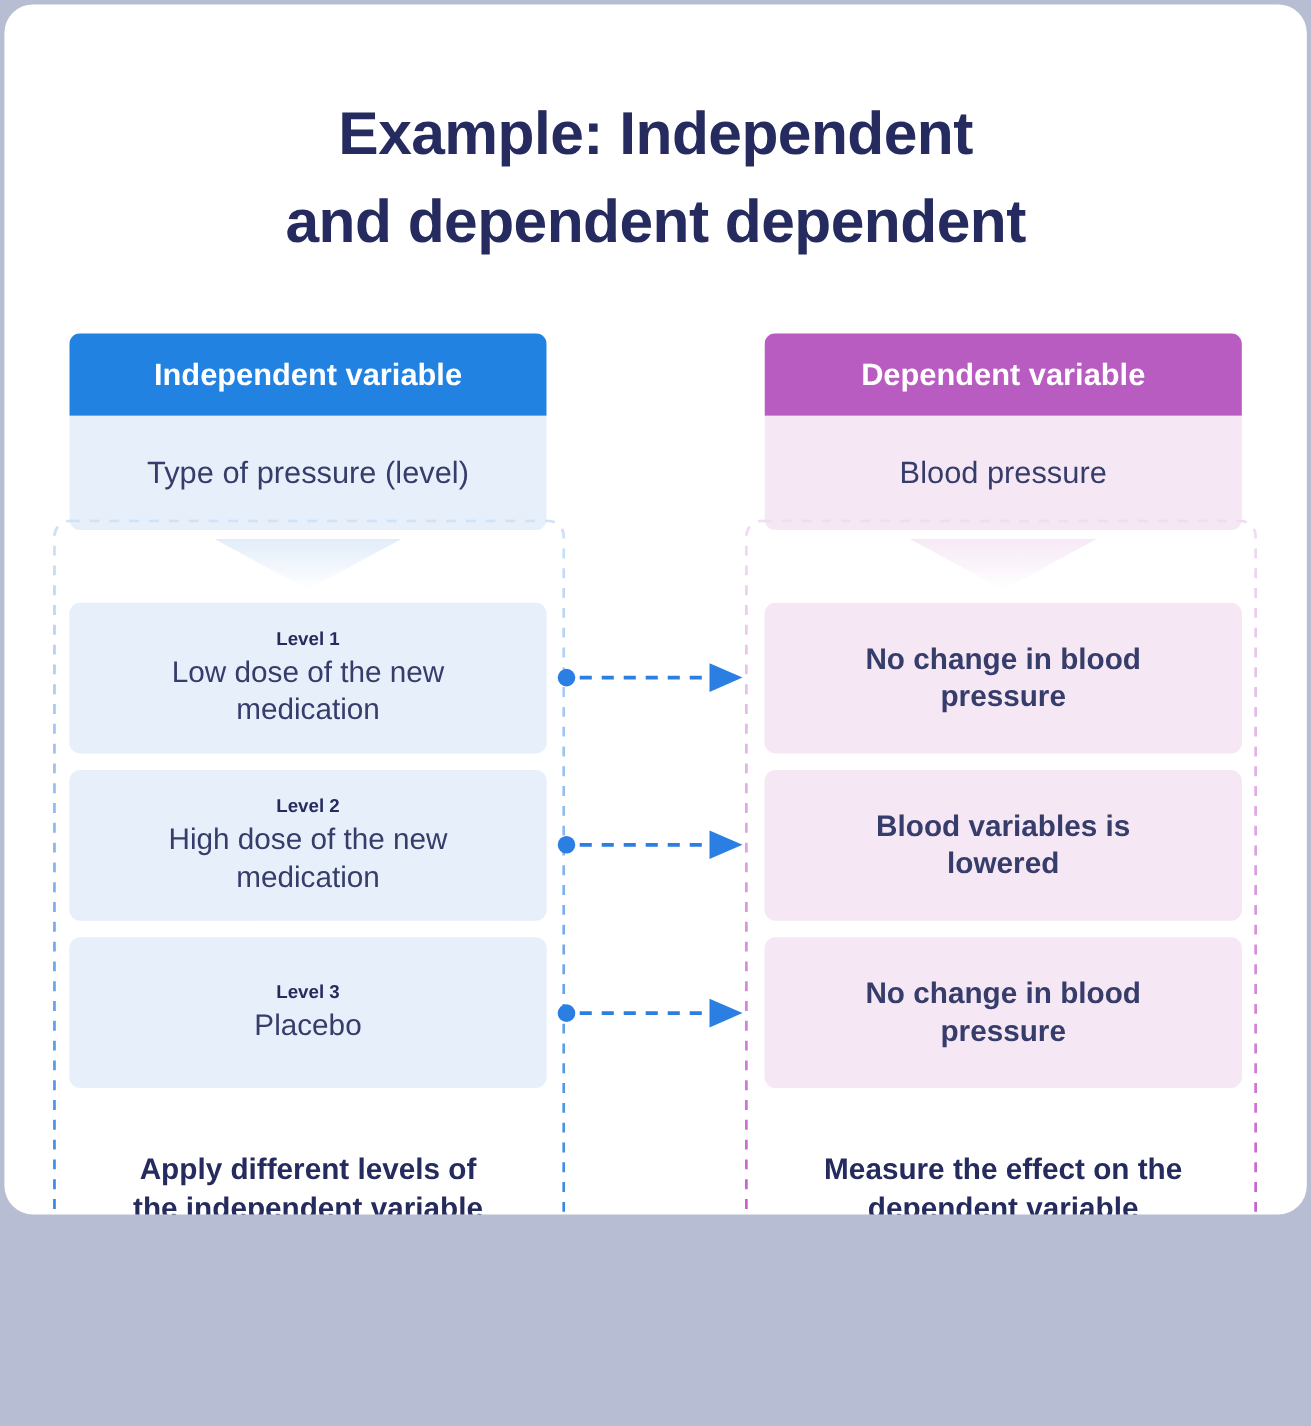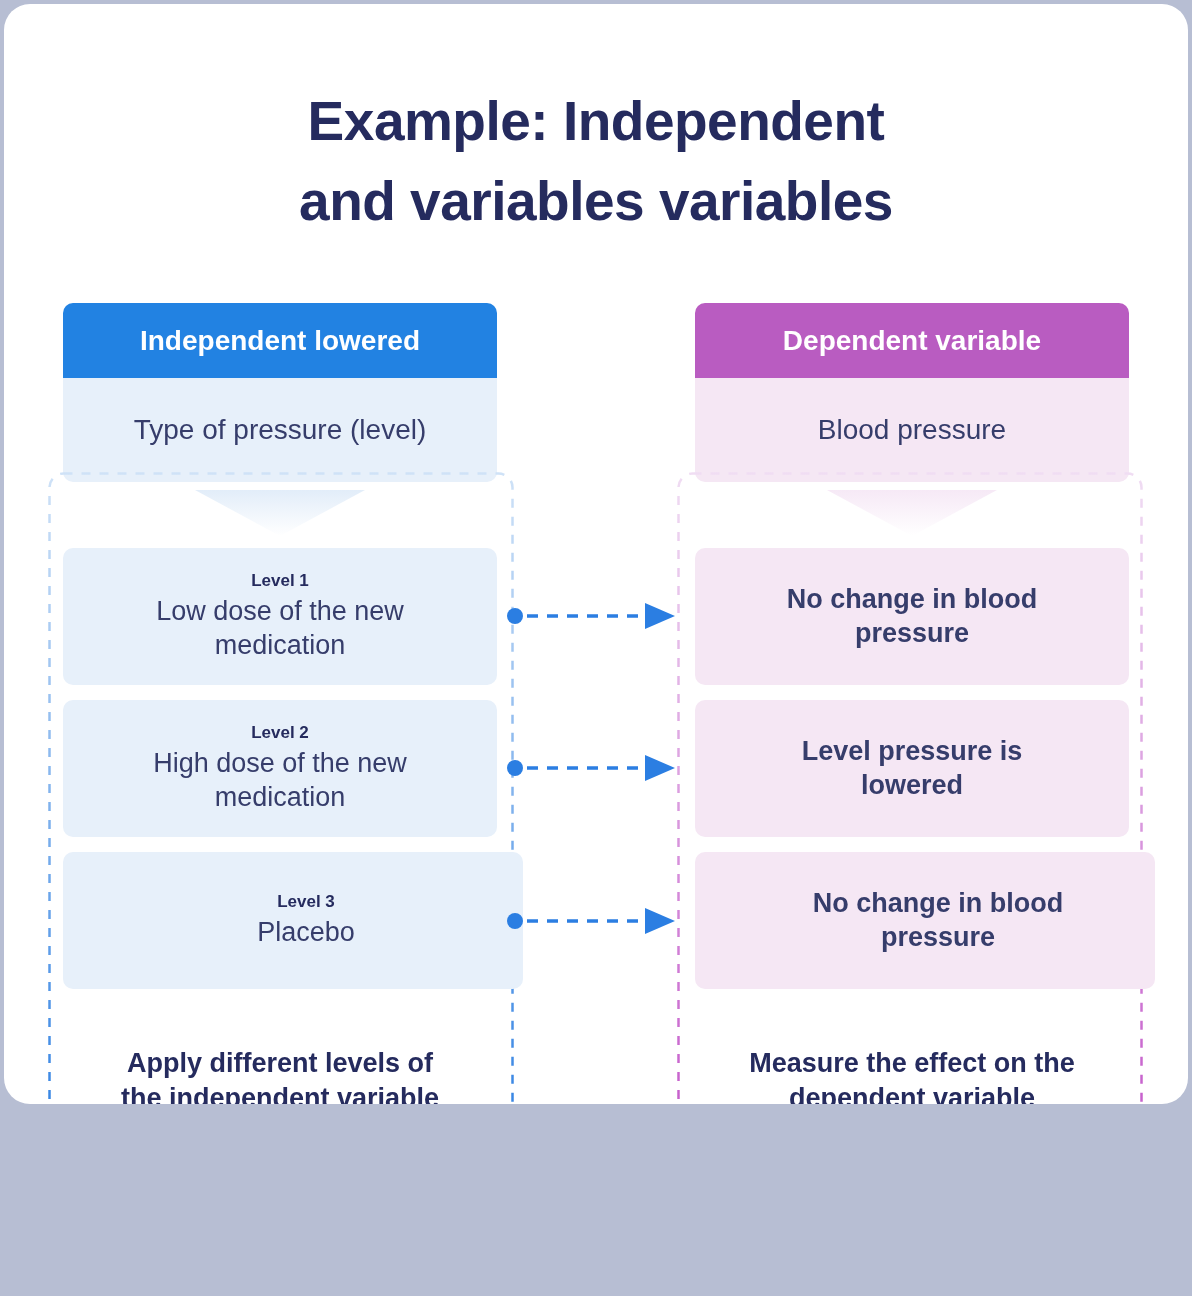--- a/index.html
+++ b/index.html
@@ -91,21 +91,21 @@
     align-items: center;
     justify-content: center;
     text-align: center;
   }
   .item-box.blue { background: #e7f0fa; }
   .item-box.pink { background: #f5e7f4; }
   .item-box.c-left { left: 59px; }
   .item-box.c-right { left: 691px; font-weight: bold; }
   .row-1 { top: 544px; }
   .row-2 { top: 696px; }
-  .row-3 { top: 848px; padding-left: 26px; }
+  .row-3 { top: 848px; }
   .level-label {
     font-size: 17px;
     font-weight: 700;
     color: #252b5e;
     margin-bottom: 4px;
   }
   .level-text {
     font-size: 27px;
     color: #363d6b;
     line-height: 1.25;
@@ -157,25 +157,25 @@
     letter-spacing: -0.5px;
   }
 </style>
 </head>
 <body>
 
 <div class="card">
 
   <h1 class="title">
     <span>Example: Independent</span><br>
-    <span>and variables variables</span>
+    <span>and dependent dependent</span>
   </h1>
 
   <div class="col-header-box left">
-    <div class="col-header blue">Independent lowered</div>
+    <div class="col-header blue">Independent variable</div>
     <div class="col-body blue">Type of pressure (level)</div>
   </div>
 
   <div class="col-header-box right">
     <div class="col-header purple">Dependent variable</div>
     <div class="col-body pink">Blood pressure</div>
   </div>
 
   <div class="fade-triangle blue"></div>
   <div class="fade-triangle pink"></div>
@@ -209,21 +209,21 @@
   </div>
   <div class="item-box blue c-left row-3">
     <div class="level-label">Level 3</div>
     <div class="level-text">Placebo</div>
   </div>
 
   <div class="item-box pink c-right row-1">
     <div class="outcome-text">No change in blood pressure</div>
   </div>
   <div class="item-box pink c-right row-2">
-    <div class="outcome-text">Level pressure is lowered</div>
+    <div class="outcome-text">Blood variables is lowered</div>
   </div>
   <div class="item-box pink c-right row-3">
     <div class="outcome-text">No change in blood pressure</div>
   </div>
 
   <svg class="arrow-svg arrow-1" width="178" height="32">
     <circle cx="10" cy="16" r="8" fill="#2b7ee2"></circle>
     <line x1="22" y1="16" x2="140" y2="16" stroke="#2b7ee2" stroke-width="3.5" stroke-dasharray="11 9"></line>
     <polygon points="140,3 140,29 170,16" fill="#2b7ee2"></polygon>
   </svg>

